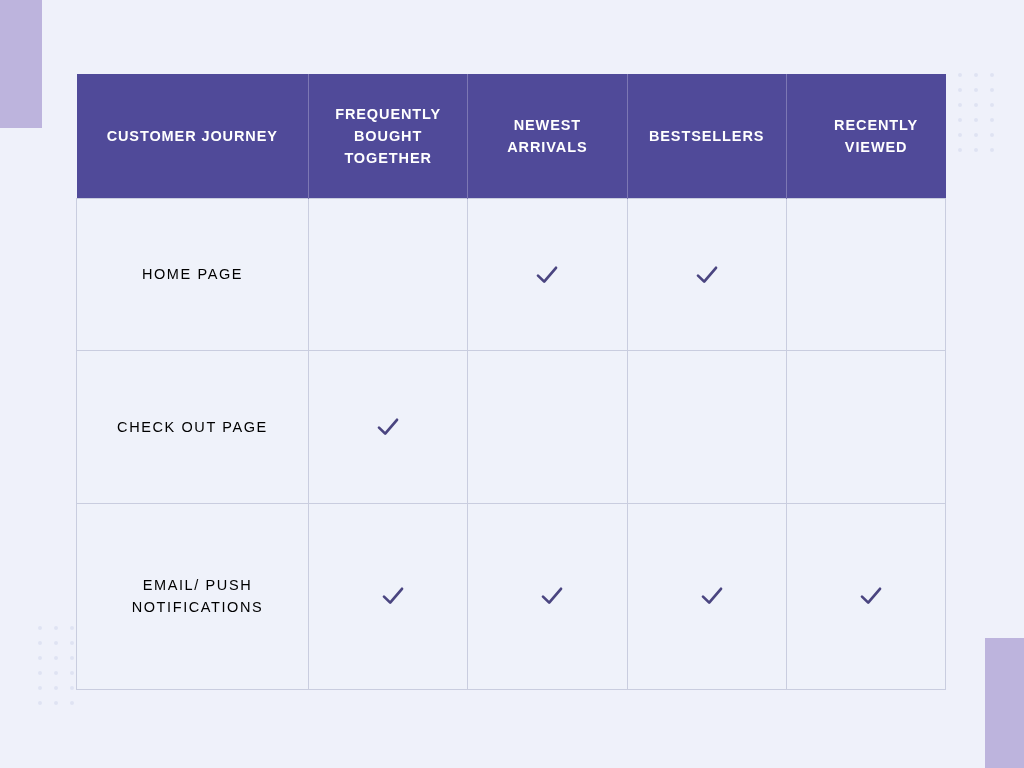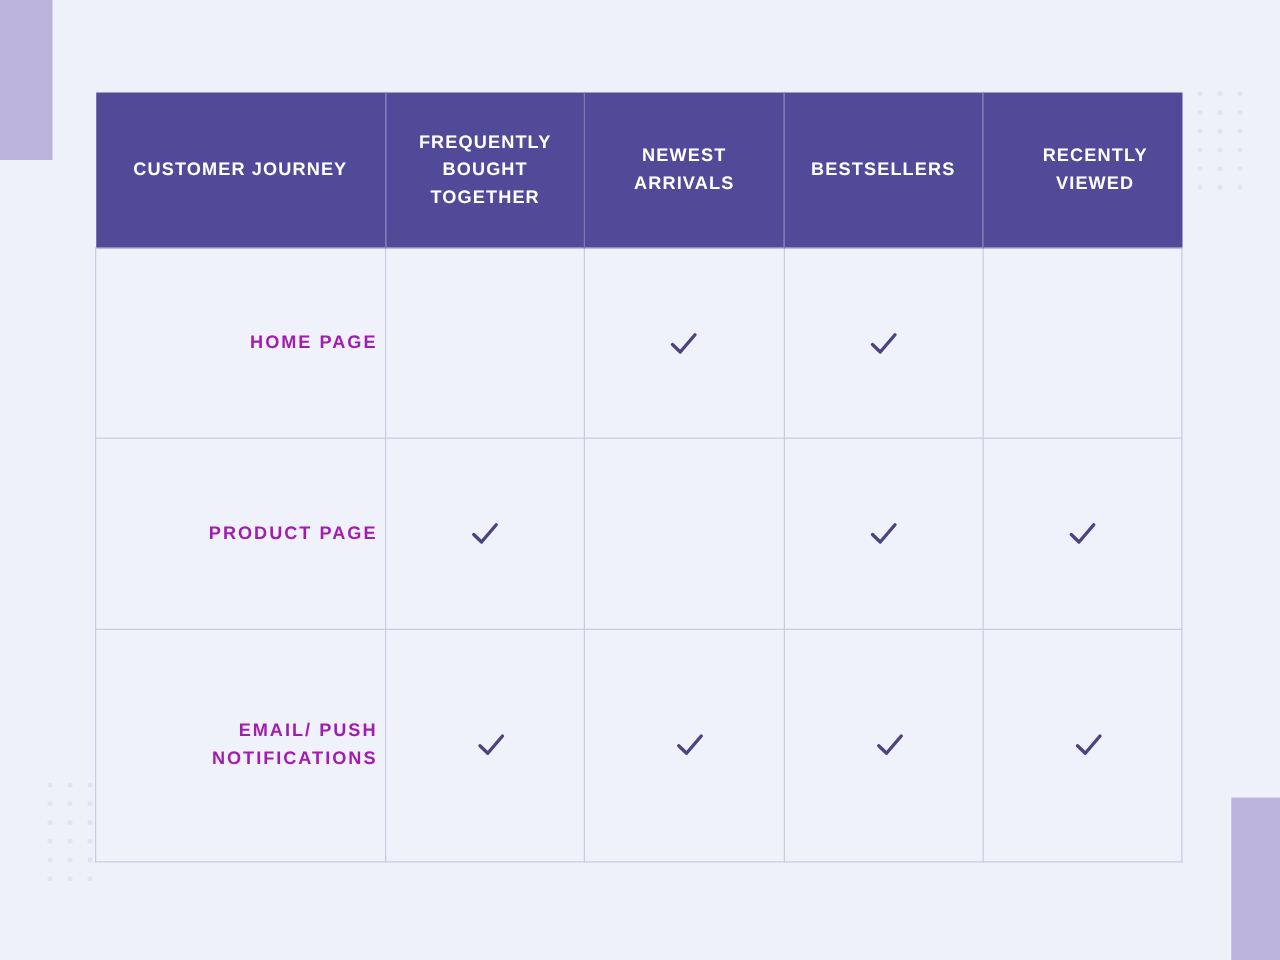--- a/index.html
+++ b/index.html
@@ -90,27 +90,26 @@
     background: #eff2fa;
     border: 1px solid #c9cddf;
     text-align: center;
     vertical-align: middle;
     height: 80px;
     padding: 4px 6px;
   }
   tbody tr:last-child td { height: 100px; padding-left: 16px; }
 
   td.row-label {
-    color: #a21caf;
+    color: #000000;
     font-size: 14.5px;
     letter-spacing: 1.6px;
     line-height: 1.55;
     text-transform: uppercase;
-    font-weight: bold;
-    text-align: right;
+    font-weight: normal;
   }
 
   .check-icon {
     display: inline-block;
     width: 30px;
     height: 30px;
     vertical-align: middle;
   }
   .check-icon svg { display: block; }
   .cell-empty { display: block; width: 100%; height: 100%; }
@@ -189,33 +188,33 @@
                 <path d="M6 15.6 L12.2 21.6 L24 7.8" fill="none" stroke="#4A4580" stroke-width="2.7" stroke-linecap="round" stroke-linejoin="round"></path>
               </svg></span></td>
           <td><span class="check-icon"><svg width="30" height="30" viewBox="0 0 30 30">
                 <path d="M6 15.6 L12.2 21.6 L24 7.8" fill="none" stroke="#4A4580" stroke-width="2.7" stroke-linecap="round" stroke-linejoin="round"></path>
               </svg></span></td>
           <td>
             <span class="cell-empty"></span>
           </td>
         </tr>
         <tr>
-          <td class="row-label">PRODUCT PAGE</td>
-          <td><span class="check-icon"><svg width="30" height="30" viewBox="0 0 30 30">
-                <path d="M6 15.6 L12.2 21.6 L24 7.8" fill="none" stroke="#4A4580" stroke-width="2.7" stroke-linecap="round" stroke-linejoin="round"></path>
-              </svg></span></td>
-          <td>
-            <span class="cell-empty"></span>
-          </td>
-          <td><span class="check-icon"><svg width="30" height="30" viewBox="0 0 30 30">
-                <path d="M6 15.6 L12.2 21.6 L24 7.8" fill="none" stroke="#4A4580" stroke-width="2.7" stroke-linecap="round" stroke-linejoin="round"></path>
-              </svg></span></td>
-          <td><span class="check-icon"><svg width="30" height="30" viewBox="0 0 30 30">
-                <path d="M6 15.6 L12.2 21.6 L24 7.8" fill="none" stroke="#4A4580" stroke-width="2.7" stroke-linecap="round" stroke-linejoin="round"></path>
-              </svg></span></td>
+          <td class="row-label">CHECK OUT PAGE</td>
+          <td><span class="check-icon"><svg width="30" height="30" viewBox="0 0 30 30">
+                <path d="M6 15.6 L12.2 21.6 L24 7.8" fill="none" stroke="#4A4580" stroke-width="2.7" stroke-linecap="round" stroke-linejoin="round"></path>
+              </svg></span></td>
+          <td>
+            <span class="cell-empty"></span>
+          </td>
+          <td>
+            <span class="cell-empty"></span>
+          </td>
+          <td>
+            <span class="cell-empty"></span>
+          </td>
         </tr>
         <tr>
           <td class="row-label">EMAIL/ PUSH NOTIFICATIONS</td>
           <td><span class="check-icon"><svg width="30" height="30" viewBox="0 0 30 30">
                 <path d="M6 15.6 L12.2 21.6 L24 7.8" fill="none" stroke="#4A4580" stroke-width="2.7" stroke-linecap="round" stroke-linejoin="round"></path>
               </svg></span></td>
           <td><span class="check-icon"><svg width="30" height="30" viewBox="0 0 30 30">
                 <path d="M6 15.6 L12.2 21.6 L24 7.8" fill="none" stroke="#4A4580" stroke-width="2.7" stroke-linecap="round" stroke-linejoin="round"></path>
               </svg></span></td>
           <td><span class="check-icon"><svg width="30" height="30" viewBox="0 0 30 30">

